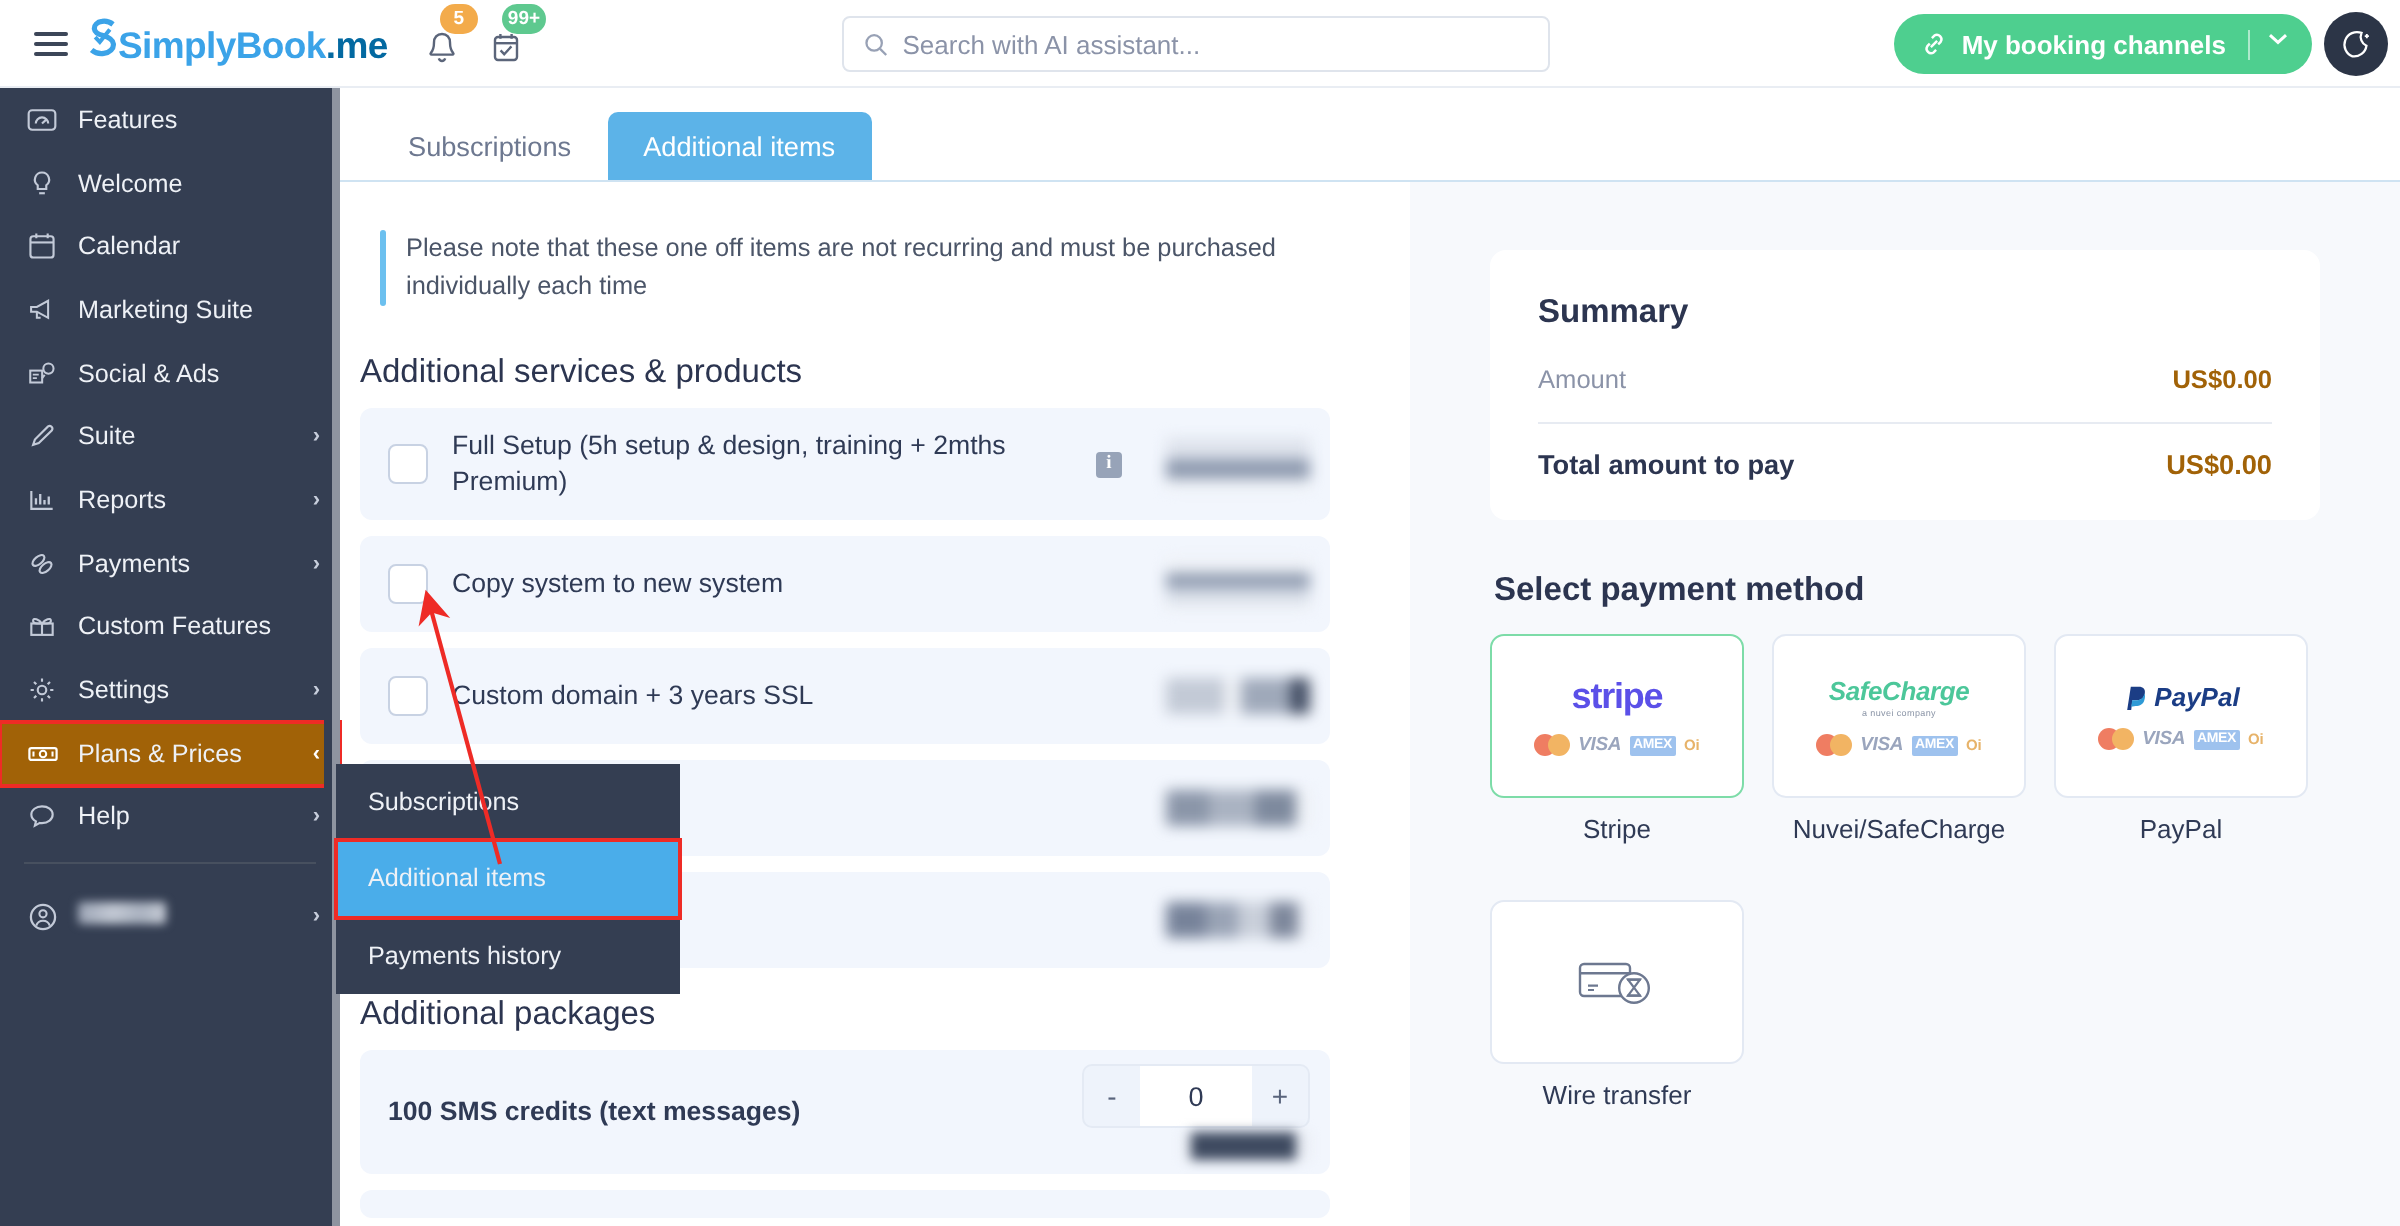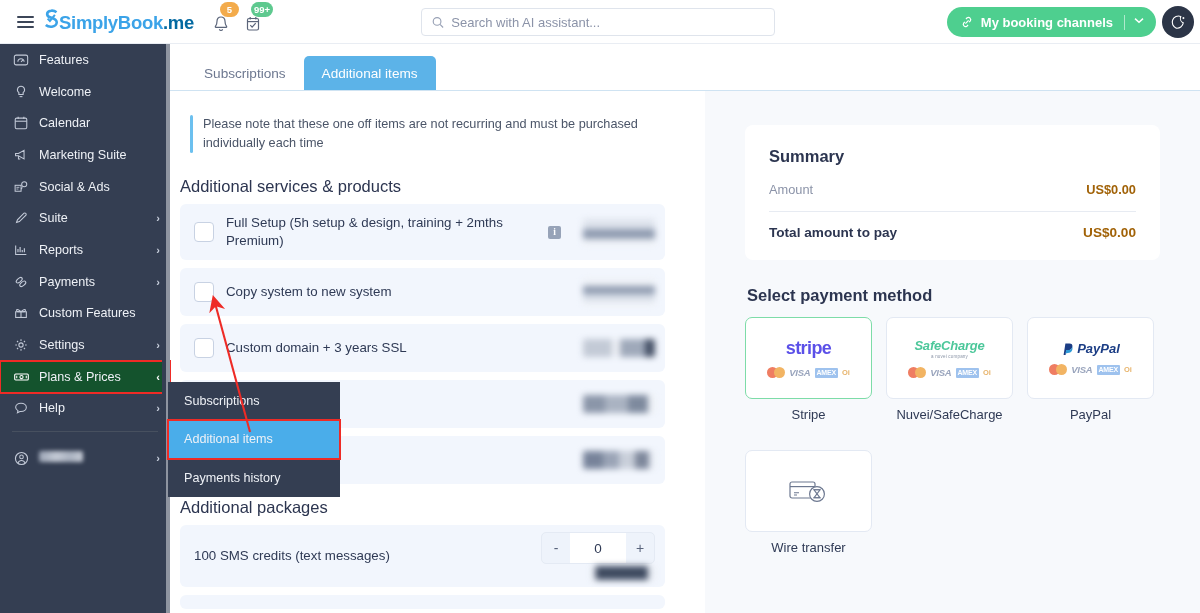--- a/index.html
+++ b/index.html
@@ -66,21 +66,21 @@
     background: #343e52; z-index: 20;
   }
   .nav-item {
     height: 31.7px; display: flex; align-items: center; padding: 0 10px 0 13px;
     color: #eef1f6; font-size: 12.6px; cursor: pointer; position: relative;
   }
   .nav-item .ico { width: 26px; flex: 0 0 26px; display: flex; align-items: center;
     color: #c3cad8; }
   .nav-item .lbl { flex: 1; }
   .nav-item .chev { color: #c7cedc; font-size: 11px; font-weight: bold; }
-  .nav-item.active { background: #14532d; }
+  .nav-item.active { background: #a16207; }
   .nav-item.active .ico, .nav-item.active .chev { color: #fff; }
   .nav-highlight { outline: 2px solid #ee2b26; outline-offset: -1px; }
   .nav-sep { height: 1px; background: #47505f; margin: 7px 12px; }
   .blur-name {
     display: inline-block; width: 44px; height: 11px; border-radius: 2px;
     background: linear-gradient(100deg,#9aa3b4,#c3c9d4 40%,#aab2c0 70%,#c9ced8);
     filter: blur(2.3px);
   }
   .sb-strip { position: absolute; left: 162px; top: 0; width: 8px; height: 569px; background: #343e52; }
   .sb-scroll { position: absolute; left: 166px; top: 0; width: 4px; height: 569px; background: #8e94a0; }
@@ -465,21 +465,21 @@
 
         <div class="row">
           <div class="cbox"></div>
           <div class="row-label">Assistance pr. hour</div>
           <div class="blur-price v5"></div>
         </div>
 
         <div class="sect-title" style="margin-top:14px;">Additional packages</div>
 
         <div class="row" style="min-height:62px;">
-          <div class="row-label" style="padding-left:0;">100 SMS credits (text messages)</div>
+          <div class="row-label" style="padding-left:0;font-weight:bold;">100 SMS credits (text messages)</div>
           <div class="pkg-right">
             <div class="stepper">
               <div class="st-btn">-</div>
               <div class="st-val">0</div>
               <div class="st-btn">+</div>
             </div>
             <div class="pkg-price-blur"></div>
           </div>
         </div>
 

